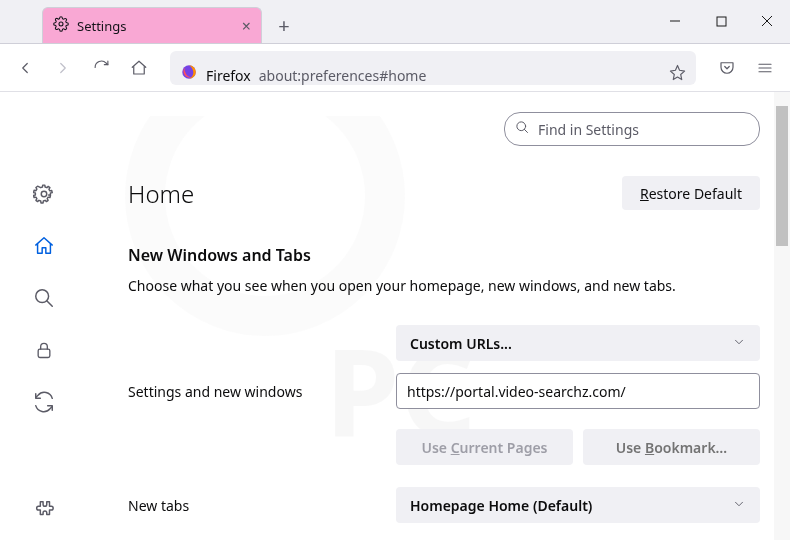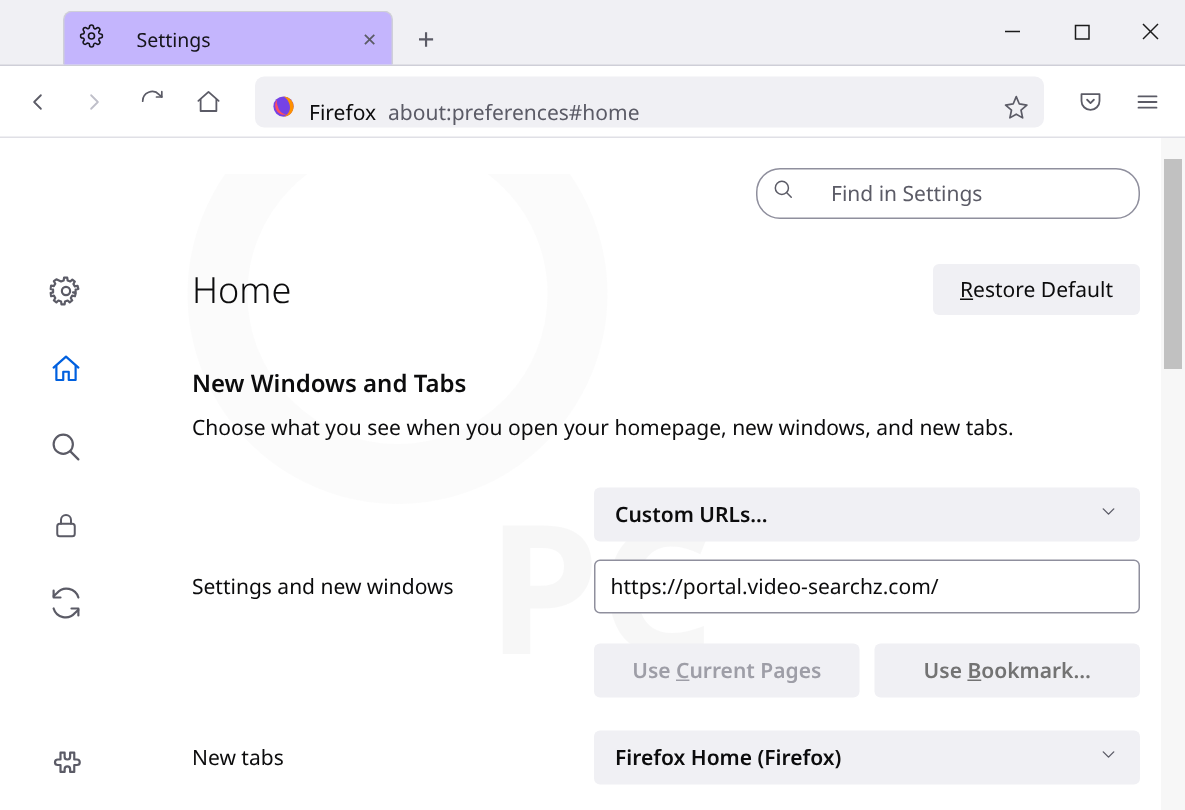--- a/index.html
+++ b/index.html
@@ -1,20 +1,20 @@
 <!DOCTYPE html>
 <html><head>
 <meta charset="utf-8">
 <style>
 * { box-sizing: border-box; margin: 0; padding: 0; font-family: "Segoe UI", system-ui, sans-serif; }
 body { width: 790px; height: 540px; background: #fff; overflow: hidden; position: relative; }
 
 
 .titlebar { height: 44px; background: #f0f0f4; display: flex; align-items: flex-end; border-bottom: 1px solid #cfcfd8; }
-.tab { margin-left: 42px; height: 36px; width: 220px; background: #c4b5fd; border: 1px solid #cfcfd8; border-bottom: none; border-radius: 6px 6px 0 0; display: flex; align-items: center; padding: 0 10px; gap: 22px; font-size: 13px; color: #15141a; }
+.tab { margin-left: 42px; height: 36px; width: 220px; background: #f9a8d4; border: 1px solid #cfcfd8; border-bottom: none; border-radius: 6px 6px 0 0; display: flex; align-items: center; padding: 0 10px; gap: 8px; font-size: 13px; color: #15141a; }
 .tab .close { margin-left: auto; color: #5b5b66; font-size: 16px; }
 .newtab { width: 32px; height: 32px; display: flex; align-items: center; justify-content: center; color: #5b5b66; font-size: 20px; margin-left: 6px; margin-bottom: 2px; }
 .winctrl { margin-left: auto; display: flex; }
 .winctrl div { width: 46px; height: 44px; display: flex; align-items: center; justify-content: center; color: #1b1b1b; }
 
 
 .toolbar { height: 48px; display: flex; align-items: center; padding: 0 8px; gap: 4px; border-bottom: 1px solid #e0e0e6; }
 .tbtn { width: 34px; height: 34px; display: flex; align-items: center; justify-content: center; color: #5b5b66; border-radius: 4px; }
 .tbtn.disabled { color: #bfbfc9; }
 .urlbar { flex: 1; height: 34px; margin: 0 10px; background: #f0f0f4; border-radius: 6px; display: flex; align-items: flex-end; padding: 0 10px; gap: 8px; font-size: 14px; color: #5b5b66; }
@@ -30,21 +30,21 @@
 
 
 .prefs { position: relative; height: 100%; display: flex; }
 .side { width: 88px; padding-top: 90px; display: flex; flex-direction: column; align-items: center; gap: 28px; }
 .side .sicon { width: 24px; height: 24px; color: #5b5b66; display: flex; align-items: center; justify-content: center; }
 .side .sicon.active { color: #0060df; }
 .side .spacer { flex: 1; }
 
 .main { flex: 1; padding: 20px 30px 0 40px; position: relative; }
 .search-wrap { display: flex; justify-content: flex-end; }
-.search-box { width: 256px; height: 34px; border: 1px solid #8f8f9d; border-radius: 16px; display: flex; align-items: center; padding: 0 10px; gap: 24px; color: #5b5b66; font-size: 14px; }
+.search-box { width: 256px; height: 34px; border: 1px solid #8f8f9d; border-radius: 16px; display: flex; align-items: center; padding: 0 10px; gap: 8px; color: #5b5b66; font-size: 14px; }
 
 .head-row { display: flex; align-items: center; margin-top: 30px; }
 .h1 { font-size: 24px; font-weight: 300; color: #0c0c0d; }
 .restore-btn { margin-left: auto; height: 34px; padding: 0 18px; background: #f0f0f4; border: none; border-radius: 4px; font-size: 14px; color: #0c0c0d; }
 
 .h2 { font-size: 16px; font-weight: 600; color: #0c0c0d; margin-top: 34px; }
 .desc { font-size: 14px; color: #0c0c0d; margin-top: 10px; }
 
 .form-row { display: flex; align-items: center; margin-top: 26px; gap: 12px; }
 .form-label { width: 240px; font-size: 14px; color: #0c0c0d; }
@@ -250,21 +250,21 @@
         <div class="form-ctrl btn-row">
           <button class="btn dis">Use <span style="text-decoration:underline">C</span>urrent Pages</button>
           <button class="btn">Use <span style="text-decoration:underline">B</span>ookmark…</button>
         </div>
       </div>
 
       <div class="form-row" style="margin-top:22px">
         <div class="form-label">New tabs</div>
         <div class="form-ctrl">
           <div class="select">
-            <span>Firefox Home (Firefox)</span>
+            <span>Homepage Home (Default)</span>
             <span class="chev"><svg width="14" height="14" viewBox="0 0 24 24" class="ic">
                   <path d="M6 9l6 6 6-6"></path>
                 </svg></span>
           </div>
         </div>
       </div>
     </div>
 
     <div class="scrollbar">
       <div class="thumb" style="top:14px;height:140px"></div>

